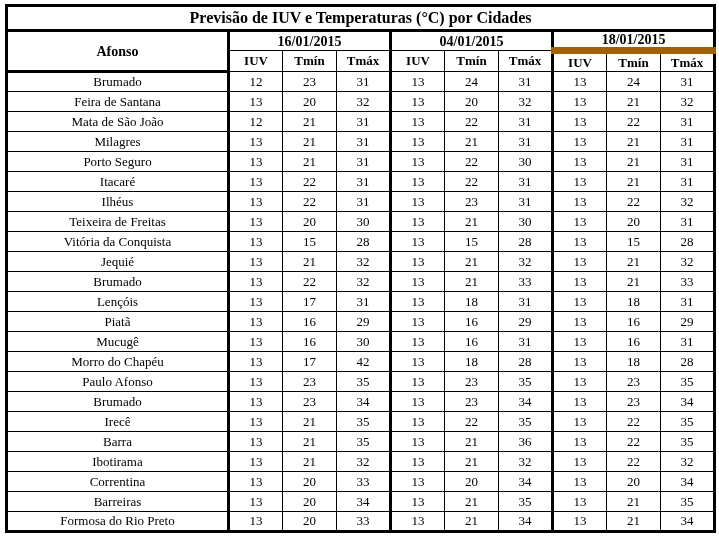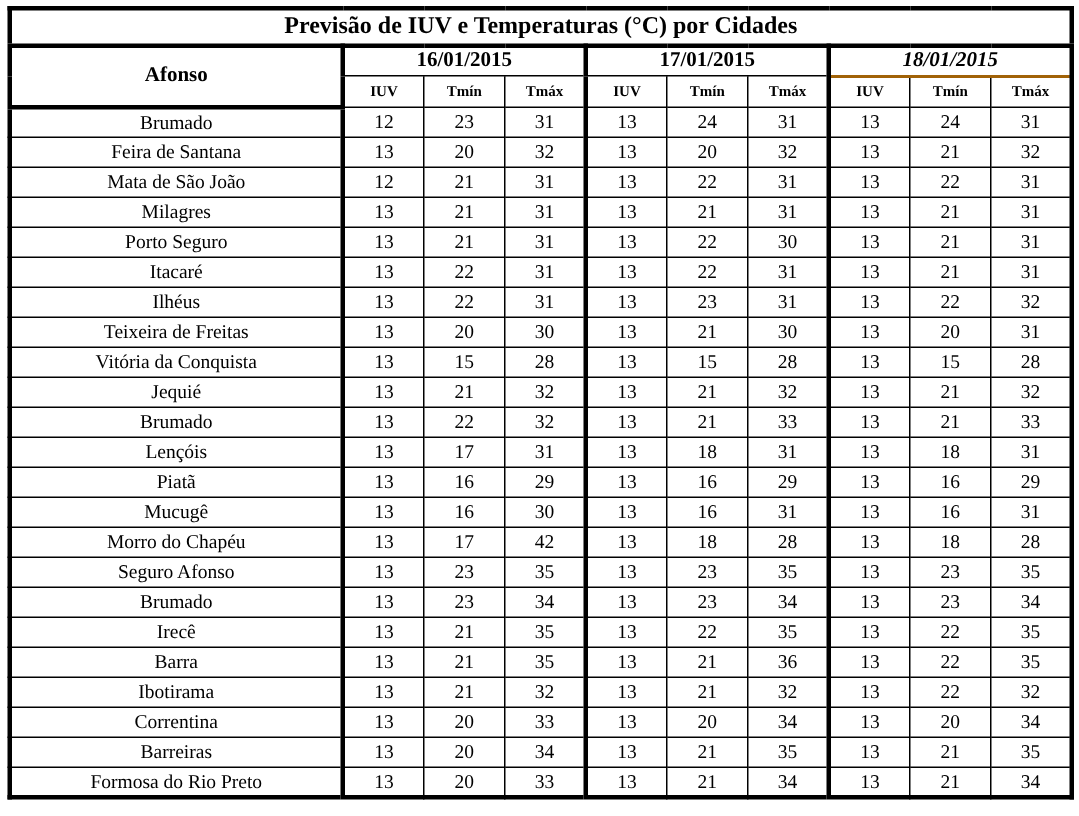--- a/index.html
+++ b/index.html
@@ -41,25 +41,25 @@
   }
   th.city-head {
     font-size: 14px;
     border-bottom: 3px solid #000;
   }
   tr.date-row th {
     font-size: 14px;
     height: 20px;
   }
   tr.sub-row th {
-    font-size: 10px;
+    font-size: 13px;
     height: 21px;
   }
   .thickL { border-left: 3px solid #000; }
-  .thickB { border-bottom: 2px solid #a16207; font-style: italic; }
+  .thickB { border-bottom: 7px solid #a16207; }
   tr.data-row td { height: 20px; }
 </style>
 </head>
 <body>
 
 <div class="wrap">
   <table class="forecast">
     <colgroup>
       <col style="width:222px">
       <col style="width:54px">
@@ -72,21 +72,21 @@
         <col style="width:54px">
         <col style="width:54px">
     </colgroup>
     <thead>
       <tr class="title-row">
         <td colspan="10">Previsão de IUV e Temperaturas (°C) por Cidades</td>
       </tr>
       <tr class="date-row">
         <th rowspan="2" class="city-head">Afonso</th>
         <th colspan="3" class="thickL">16/01/2015</th>
-        <th colspan="3" class="thickL">17/01/2015</th>
+        <th colspan="3" class="thickL">04/01/2015</th>
         <th colspan="3" class="thickL thickB">18/01/2015</th>
       </tr>
       <tr class="sub-row">
         <th class="thickL">IUV</th>
         <th>Tmín</th>
         <th>Tmáx</th>
         <th class="thickL">IUV</th>
         <th>Tmín</th>
         <th>Tmáx</th>
         <th class="thickL">IUV</th>
@@ -269,21 +269,21 @@
           <td>17</td>
           <td>42</td>
           <td class="thickL">13</td>
           <td>18</td>
           <td>28</td>
           <td class="thickL">13</td>
           <td>18</td>
           <td>28</td>
         </tr>
         <tr class="data-row">
-    <td>Seguro Afonso</td>
+    <td>Paulo Afonso</td>
   <td class="thickL">13</td>
           <td>23</td>
           <td>35</td>
           <td class="thickL">13</td>
           <td>23</td>
           <td>35</td>
           <td class="thickL">13</td>
           <td>23</td>
           <td>35</td>
         </tr>

